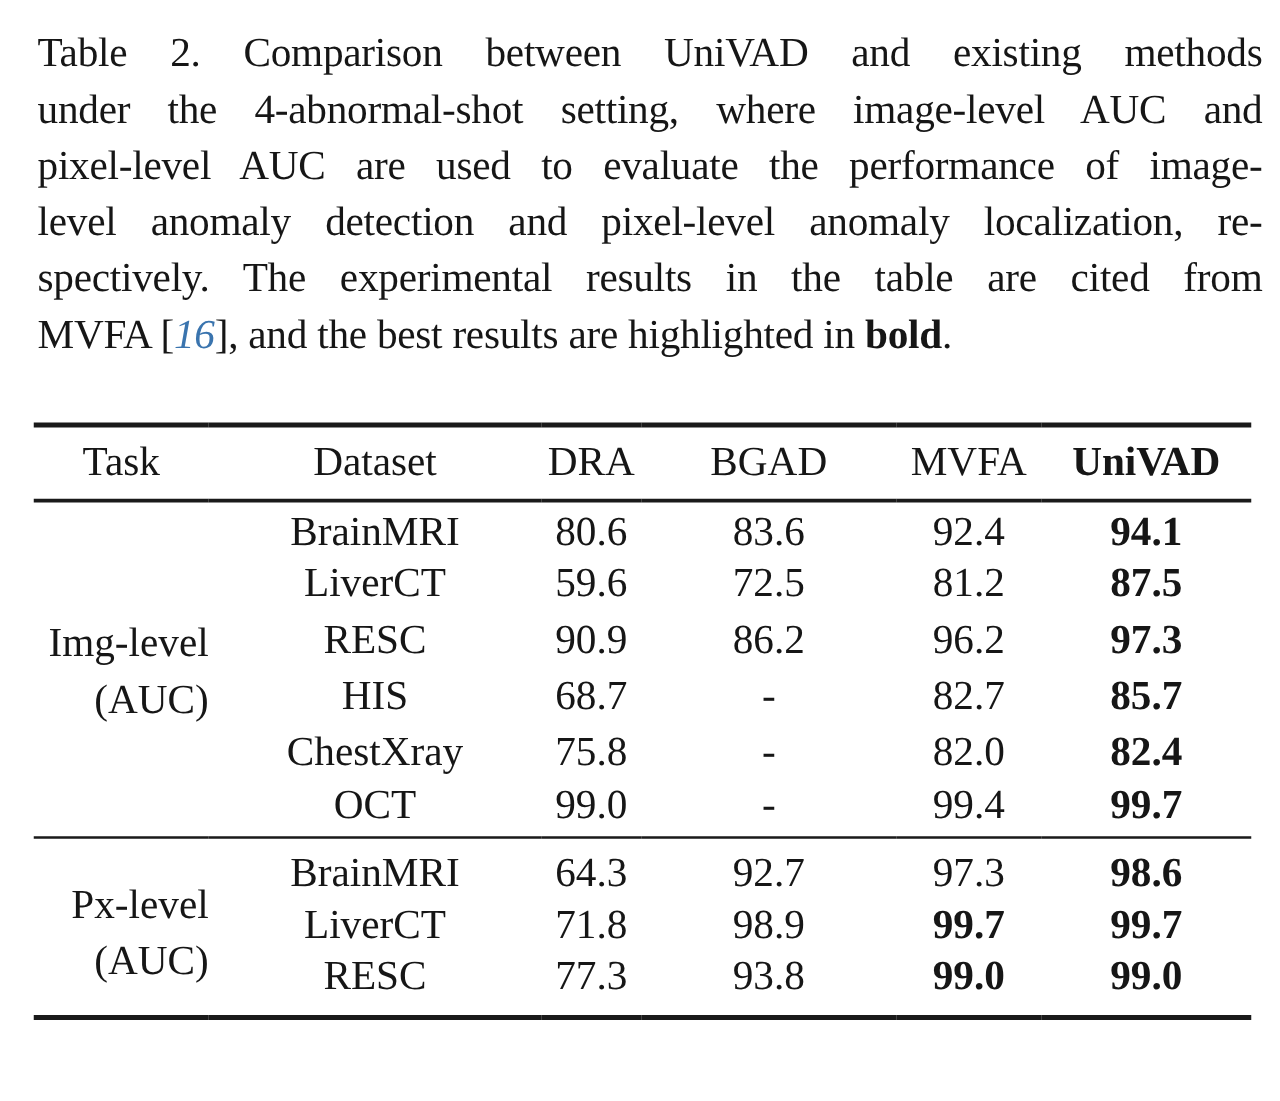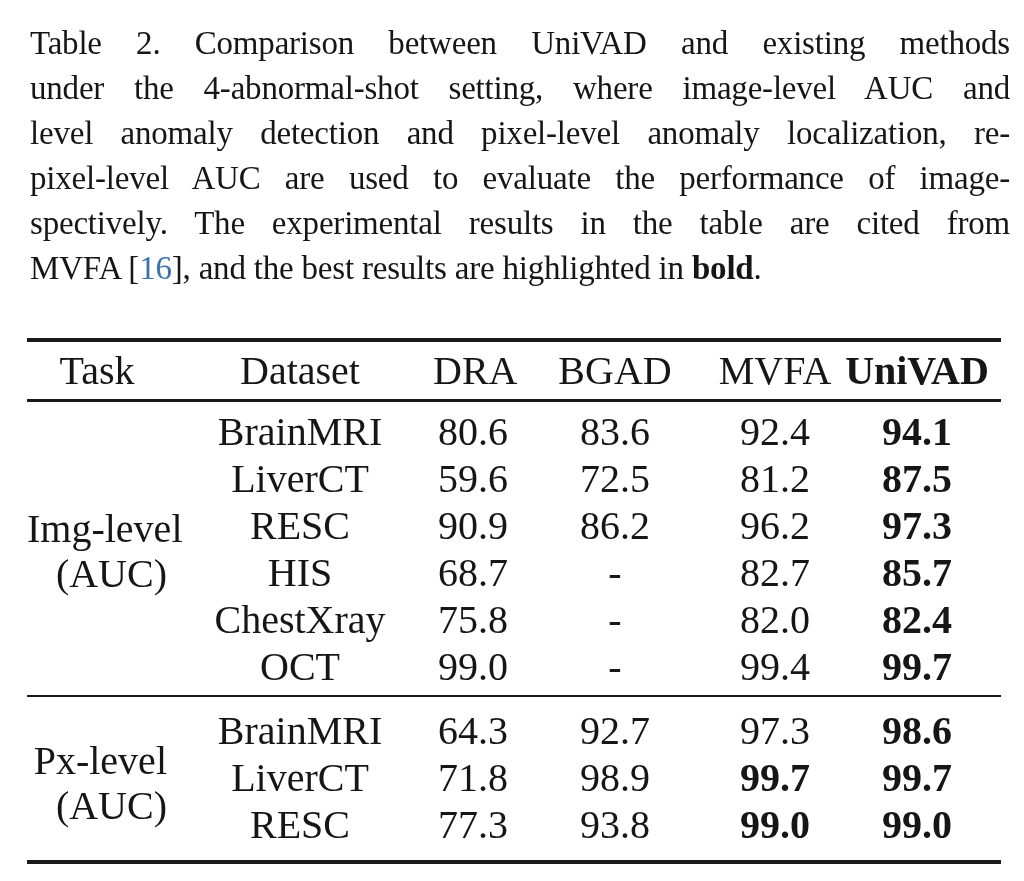--- a/index.html
+++ b/index.html
@@ -19,29 +19,29 @@
   }
   .cap-line {
     text-align: justify;
     text-align-last: justify;
     white-space: nowrap;
   }
   .cap-line.last {
     text-align: left;
     text-align-last: auto;
   }
-  .cite { color: #3a74ae; text-decoration: none; cursor: pointer; }
+  .cite { color: #3a74ae; text-decoration: none; cursor: pointer; font-style: italic; }
   .b { font-weight: bold; }
   
   table.results {
     margin: 47px 23px 0 27px;
     width: 974px;
     border-collapse: collapse;
     table-layout: fixed;
-    font-size: 40px;
+    font-size: 33px;
     border-top: 4px solid #1a1a1a;
     border-bottom: 4px solid #1a1a1a;
   }
   col.c-task   { width: 140px; }
   col.c-ds     { width: 266px; }
   col.c-dra    { width: 80px;  }
   col.c-bgad   { width: 204px; }
   col.c-mvfa   { width: 116px; }
   col.c-univad { width: 168px; }
   thead { border-bottom: 3px solid #1a1a1a; }
@@ -64,22 +64,22 @@
   tr.g-last  td { padding-bottom: 5px; }
   tr.g2-first td { padding-top: 10px; }
   tr.g2-last  td { padding-bottom: 12px; }
 </style>
 </head>
 <body>
 
 <div class="caption">
   <div class="cap-line">Table 2.  Comparison between UniVAD and existing methods</div>
   <div class="cap-line">under the 4-abnormal-shot setting, where image-level AUC and</div>
+  <div class="cap-line">pixel-level AUC are used to evaluate the performance of image-</div>
   <div class="cap-line">level anomaly detection and pixel-level anomaly localization, re-</div>
-  <div class="cap-line">pixel-level AUC are used to evaluate the performance of image-</div>
   <div class="cap-line">spectively.  The experimental results in the table are cited from</div>
   <div class="cap-line last"><span>MVFA [</span><span class="cite">16</span><span>], and the best results are highlighted in </span><span class="b">bold</span><span>.</span></div>
 </div>
 
 <table class="results">
   <colgroup>
     <col class="c-task">
       <col class="c-ds">
       <col class="c-dra">
       <col class="c-bgad">

